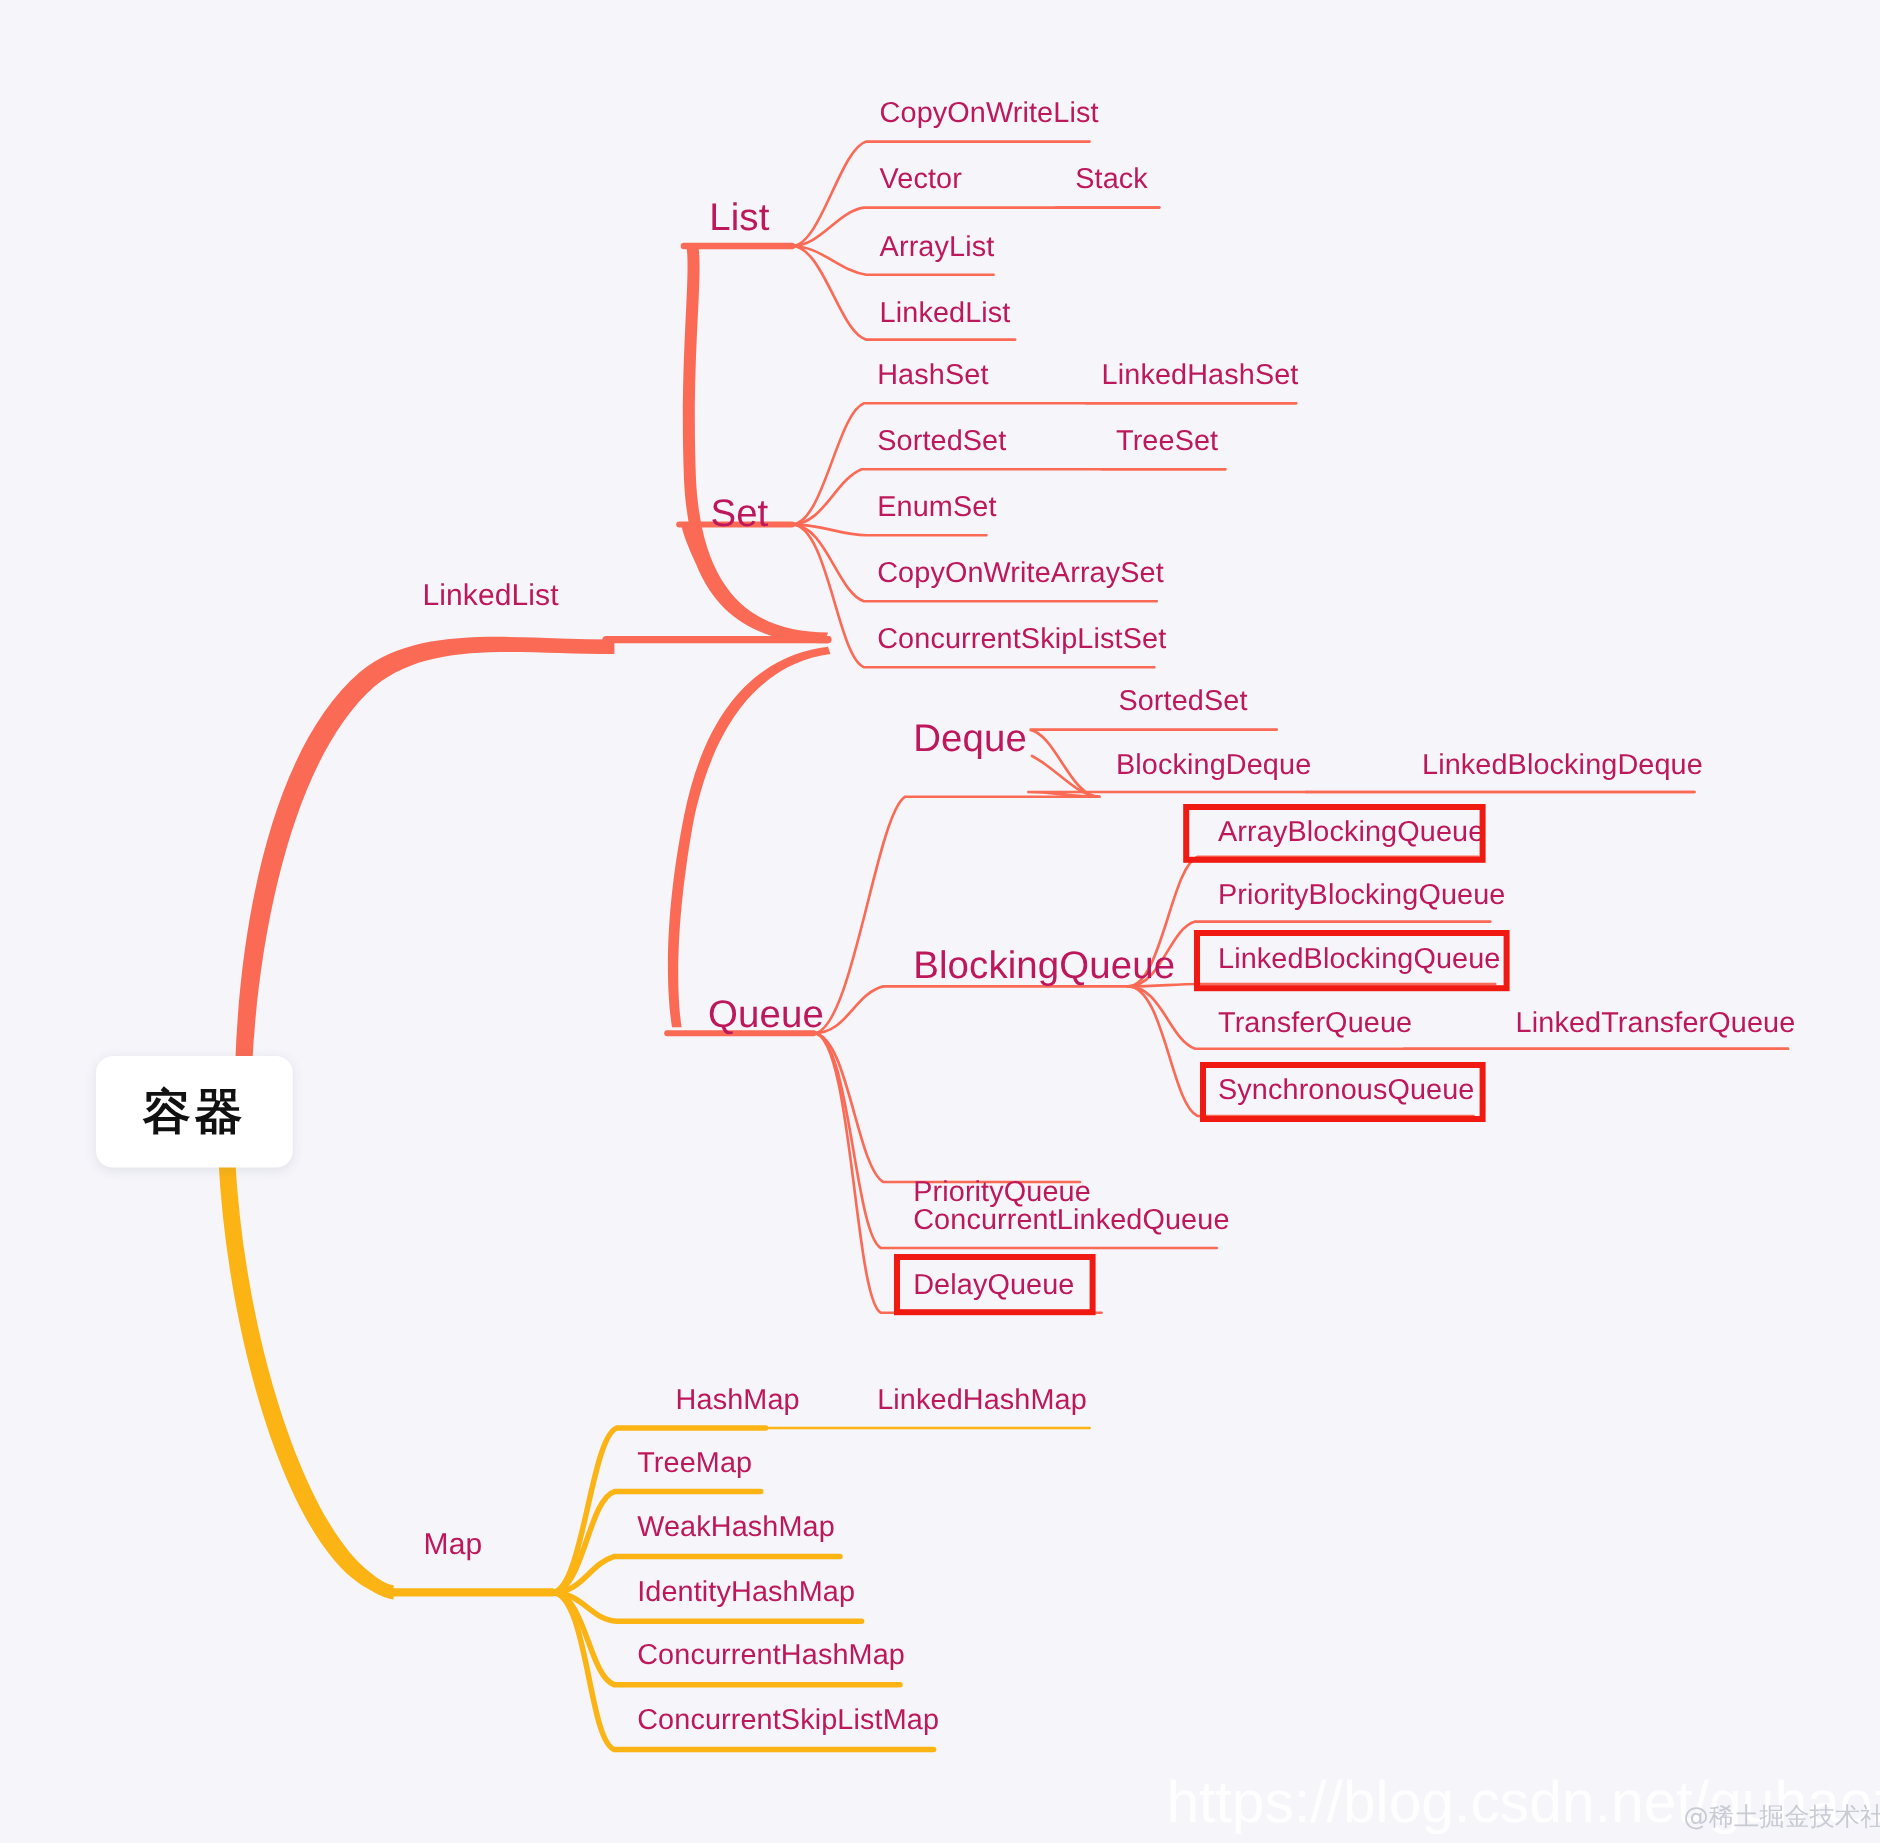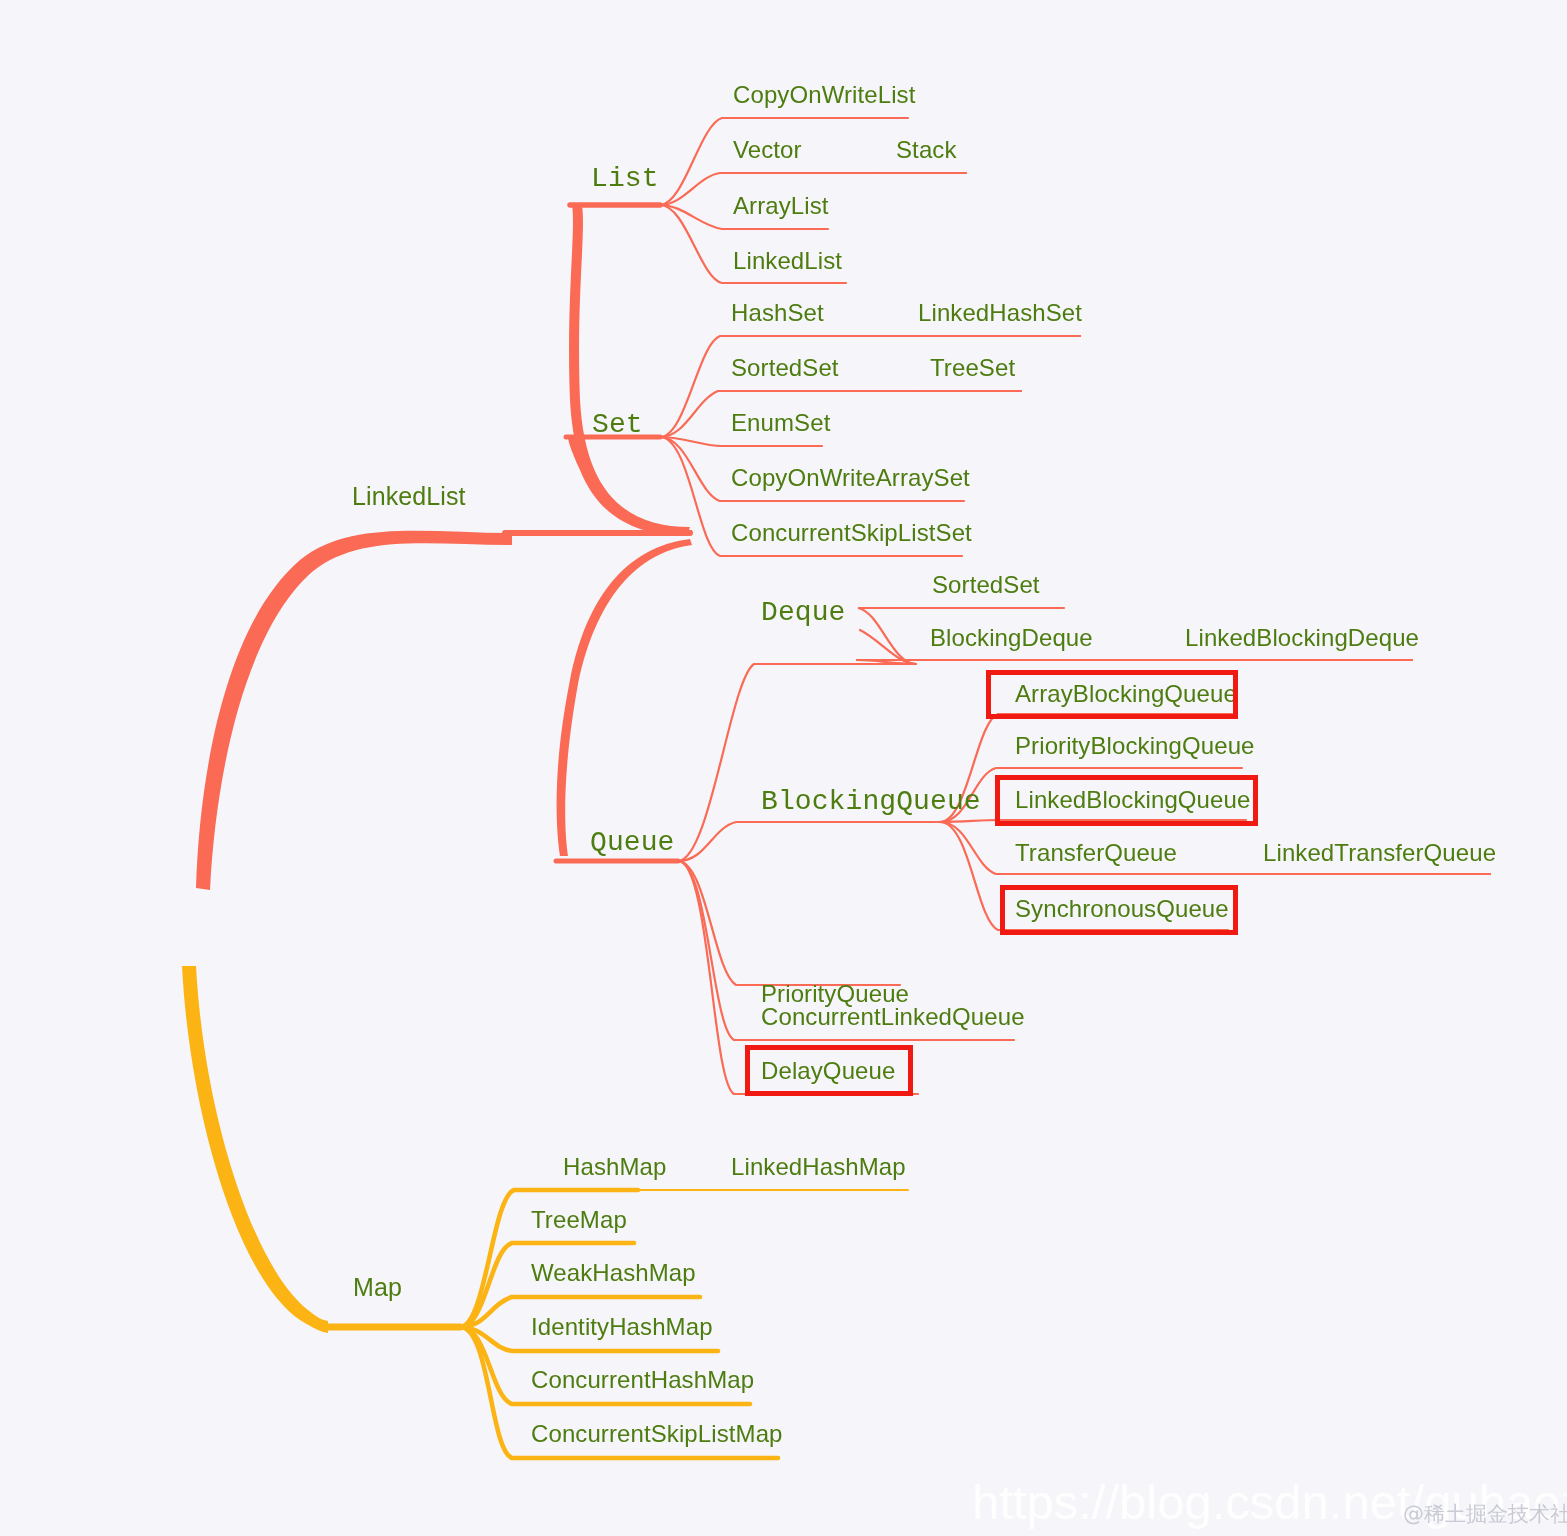--- a/index.html
+++ b/index.html
@@ -7,28 +7,28 @@
     width:1567px;height:1536px;
     background:#f5f5fa;
     font-family:"Liberation Sans","DejaVu Sans",sans-serif;
     overflow:hidden;
     position:relative;
   }
   #stage{position:absolute;left:0;top:0;width:1567px;height:1536px;}
   svg#wires{position:absolute;left:0;top:0;width:1567px;height:1536px;}
   .node-label{
     position:absolute;
-    color:#4d7c0f;
+    color:#be185d;
     font-size:24px;
     line-height:1;
     white-space:nowrap;
     letter-spacing:0.1px;
   }
   .lvl1{font-size:25px;}
-  .lvl2{font-size:28px;font-family:Liberation Mono, monospace;}
+  .lvl2{font-size:32px;}
   .lvl3{font-size:24px;}
   .root-box{
     position:absolute;
     background:#ffffff;
     border-radius:14px;
     box-shadow:0 2px 10px rgba(60,60,90,.10);
     display:flex;align-items:center;justify-content:center;
     z-index:5;
   }
   .root-text{
@@ -143,20 +143,23 @@
       <path d="M 460 1327 C 486 1327 492 1198 514 1190 L 638 1190"></path>
       <path d="M 460 1327 C 486 1327 490 1250 512 1243 L 634 1243"></path>
       <path d="M 460 1327 C 486 1327 490 1304 512 1297 L 700 1297"></path>
       <path d="M 460 1327 C 486 1327 492 1350 514 1351 L 718 1351"></path>
       <path d="M 460 1327 C 488 1327 490 1396 512 1404 L 750 1404"></path>
       <path d="M 460 1327 C 490 1327 490 1450 512 1458 L 778 1458"></path>
     </g>
     <path d="M 638 1190 L 908 1190" stroke="#fcb415" stroke-width="2.2" fill="none" stroke-linecap="round"></path>
   </svg>
 
+  <div class="root-box" style="left:80px;top:880px;width:164px;height:93px;">
+    <span class="root-text">容器</span>
+  </div>
 
   <div class="node-label lvl1" style="left:352px;top:484px;">LinkedList</div>
   <div class="node-label lvl1" style="left:353px;top:1275px;">Map</div>
 
   <div class="node-label lvl2" style="left:591px;top:165px;">List</div>
   <div class="node-label lvl2" style="left:592px;top:411px;">Set</div>
   <div class="node-label lvl2" style="left:590px;top:829px;">Queue</div>
 
   <div class="node-label lvl3" style="left:733px;top:83px;">CopyOnWriteList</div>
   <div class="node-label lvl3" style="left:733px;top:138px;">Vector</div>

